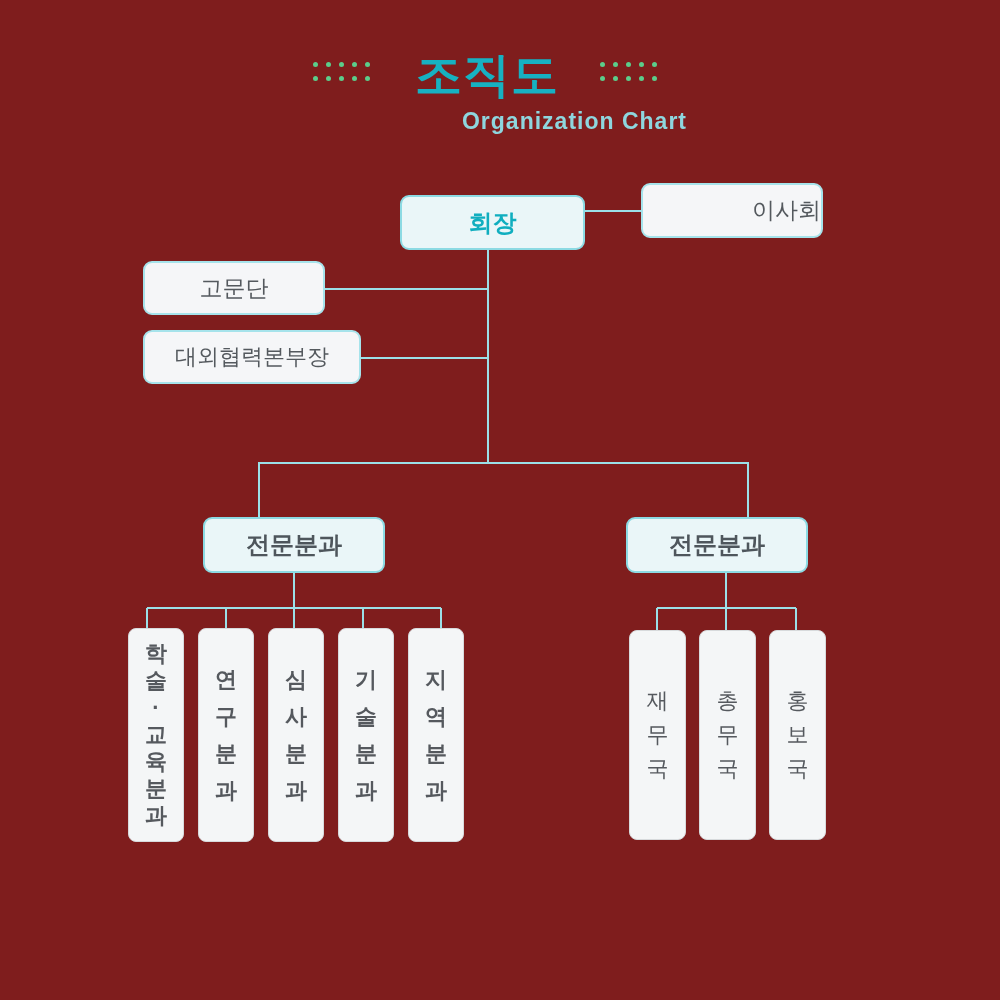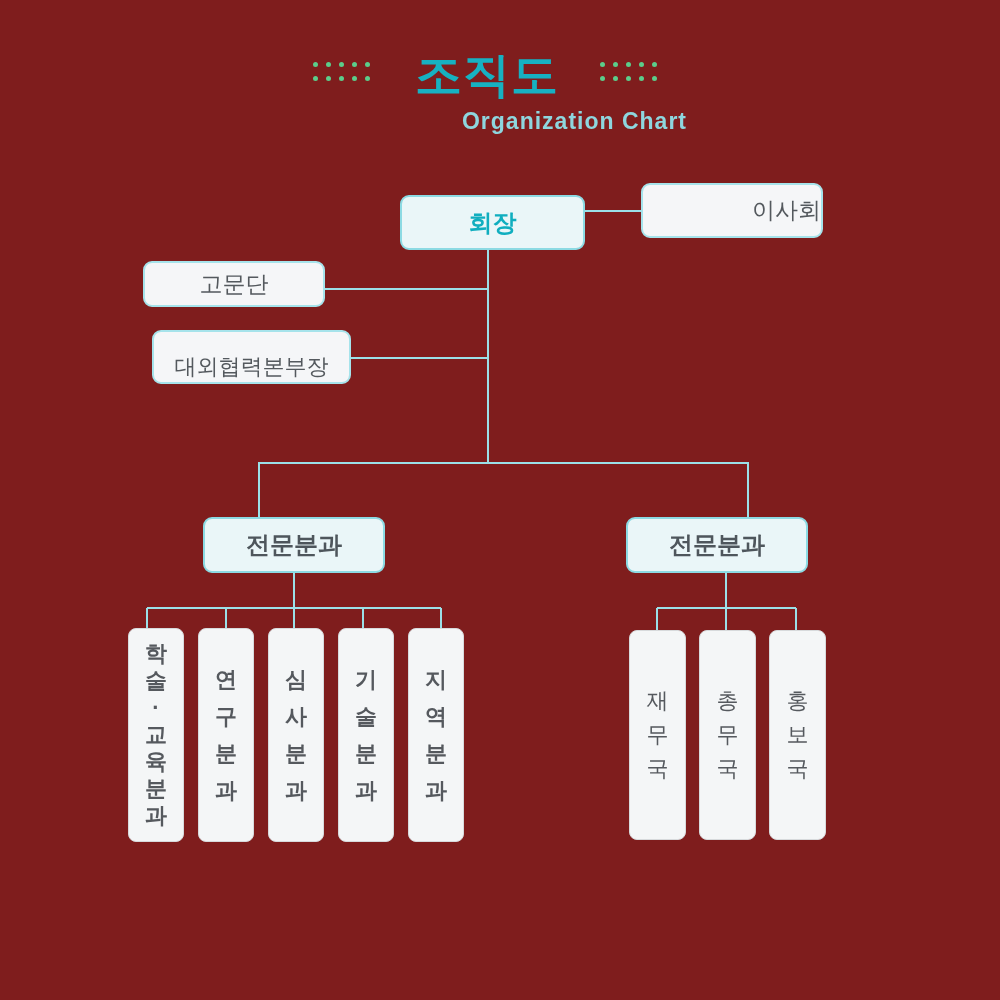--- a/index.html
+++ b/index.html
@@ -128,24 +128,24 @@
     <line x1="796" y1="608" x2="796" y2="632"></line>
   </svg>
 
   <div class="kbox box-teal" style="left:400px;top:183px;width:185px;height:55px;margin-top:12px;">
     <span class="lbl lbl-chairman">회장</span>
   </div>
   <div class="kbox box-gray-cyan" style="left:641px;top:183px;width:182px;height:55px;justify-content:flex-end;">
     <span class="lbl lbl-dark-md">이사회</span>
   </div>
 
-  <div class="kbox box-gray-cyan" style="left:143px;top:261px;width:182px;height:46px;">
+  <div class="kbox box-gray-cyan" style="left:143px;top:261px;width:182px;height:54px;">
     <span class="lbl lbl-dark-md">고문단</span>
   </div>
-  <div class="kbox box-gray-cyan" style="left:152px;top:330px;width:199px;height:54px;align-items:flex-end;">
+  <div class="kbox box-gray-cyan" style="left:143px;top:330px;width:218px;height:54px;">
     <span class="lbl lbl-dark-sm">대외협력본부장</span>
   </div>
 
   <div class="kbox box-teal" style="left:203px;top:517px;width:182px;height:56px;">
     <span class="lbl lbl-dark-bold">전문분과</span>
   </div>
   <div class="kbox box-teal" style="left:626px;top:517px;width:182px;height:56px;">
     <span class="lbl lbl-dark-bold">전문분과</span>
   </div>
 

